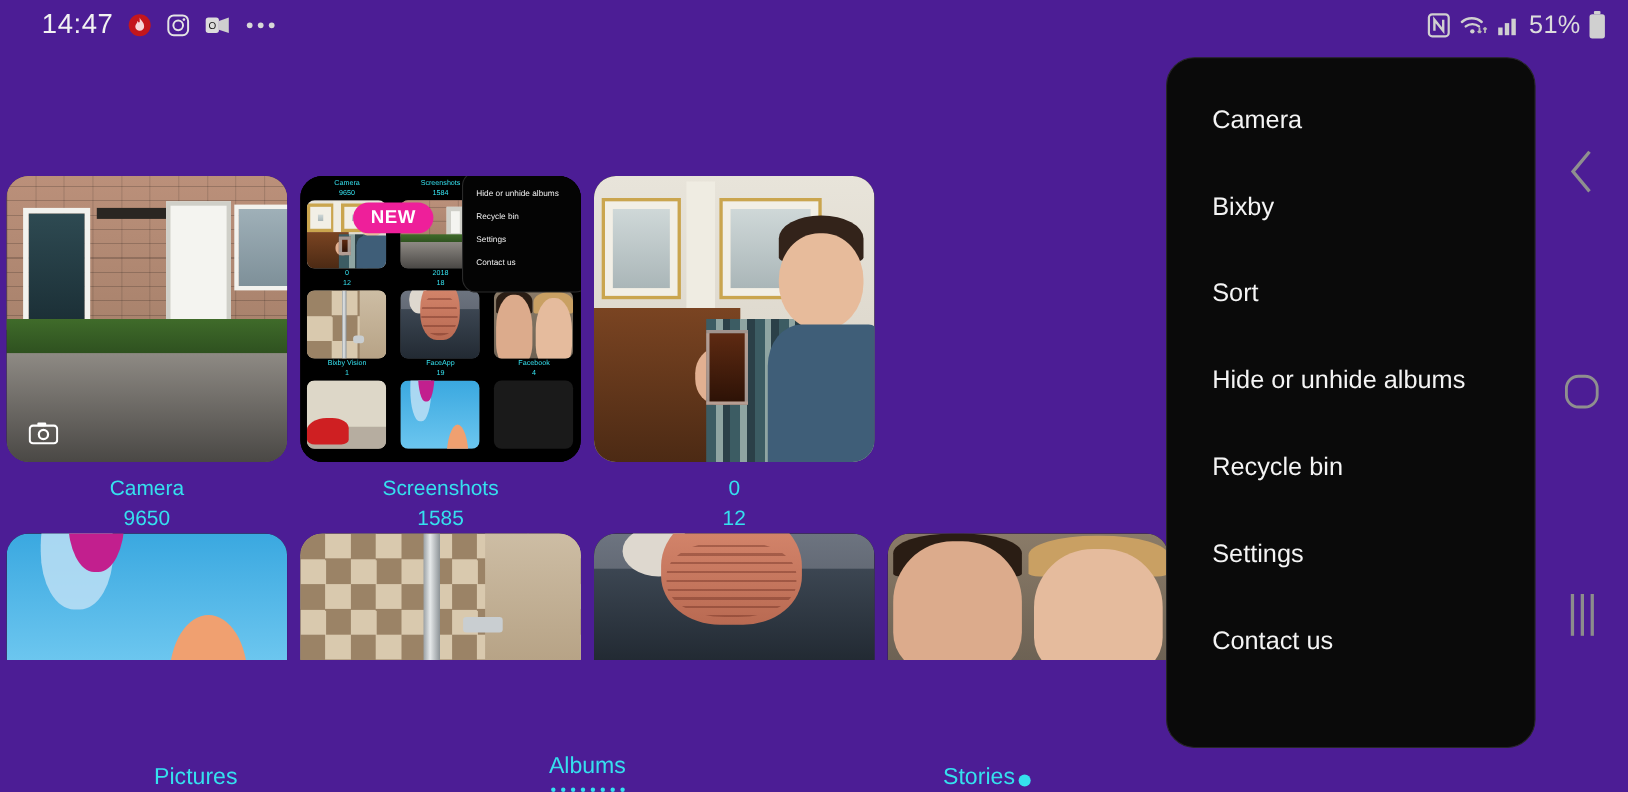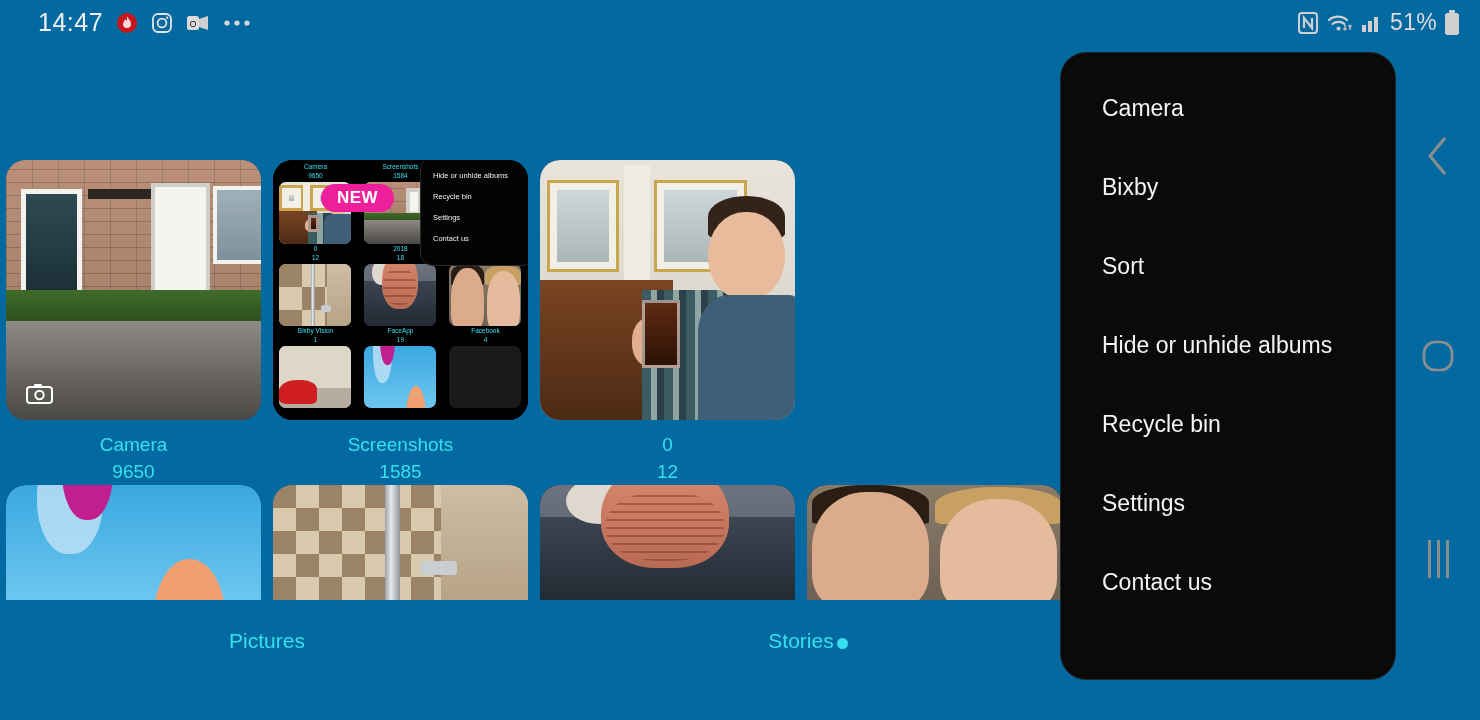--- a/index.html
+++ b/index.html
@@ -2,21 +2,21 @@
 <html><head>
 <meta charset="utf-8">
 <style>
   * { box-sizing: border-box; margin: 0; padding: 0; }
   html, body {
     width: 1480px; height: 720px;
     background: #000; overflow: hidden;
     font-family: "Liberation Sans", sans-serif;
     -webkit-font-smoothing: antialiased;
   }
-  #screen { position: relative; width: 1480px; height: 720px; background:#0369a1; }
+  #screen { position: relative; width: 1480px; height: 720px; background:#4c1d95; }
 
   
   .statusbar {
     position:absolute; top:0; left:0; width:1480px; height:45px;
     display:flex; align-items:center; color:#e8e8e8;
   }
   .sb-left { display:flex; align-items:center; gap:13px; margin-left:38px; }
   .sb-clock { font-size:25px; font-weight:400; letter-spacing:.5px; color:#f2f2f2; }
   .sb-right { position:absolute; right:20px; display:flex; align-items:center; gap:7px; }
   .sb-battery-text { font-size:23px; color:#dcdcdc; letter-spacing:.3px; }
@@ -165,21 +165,21 @@
   .nest-menu div { color:#f0f0f0; font-size:7.5px; line-height:21px; white-space:nowrap; }
   .new-badge {
     position:absolute; left:48px; top:24px; z-index:6;
     background:#ee1f9a; color:#fff; font-size:17px; font-weight:700;
     padding:4px 16px; border-radius:16px; letter-spacing:.5px;
   }
 
   
   .tabs {
     position:absolute; bottom:0; left:0; width:1068px; height:92px;
-    display:flex; align-items:flex-start;
+    display:flex; align-items:flex-end;
   }
   .tab { flex:1; display:flex; flex-direction:column; align-items:center; position:relative; }
   .tab-label { color:#35e0ee; font-size:21px; line-height:26px; }
   .tab-dots { display:flex; gap:5px; margin-top:6px; }
   .tab-dots i { width:4px; height:4px; border-radius:50%; background:#35e0ee; display:block; }
   .tab-badge { position:absolute; width:11px; height:11px; border-radius:50%;
                background:#35e0ee; top:-3px; }
 
   
   .menu-panel {
@@ -491,20 +491,33 @@
         </div>
       </div>
     </div>
   </div>
 
   <div class="tabs">
     <div class="tab">
       <span class="tab-label">Pictures</span>
     </div>
     <div class="tab">
+      <span class="tab-label">Albums</span>
+      <span class="tab-dots">
+        <i></i>
+          <i></i>
+          <i></i>
+          <i></i>
+          <i></i>
+          <i></i>
+          <i></i>
+          <i></i>
+      </span>
+    </div>
+    <div class="tab">
       <span class="tab-label">Stories</span>
       <span class="tab-badge" style="left:calc(50% + 36px);top:10px;"></span>
     </div>
   </div>
 
   <div class="menu-panel">
     <div class="menu-item">Camera</div>
     <div class="menu-item">Bixby</div>
     <div class="menu-item">Sort</div>
     <div class="menu-item">Hide or unhide albums</div>

